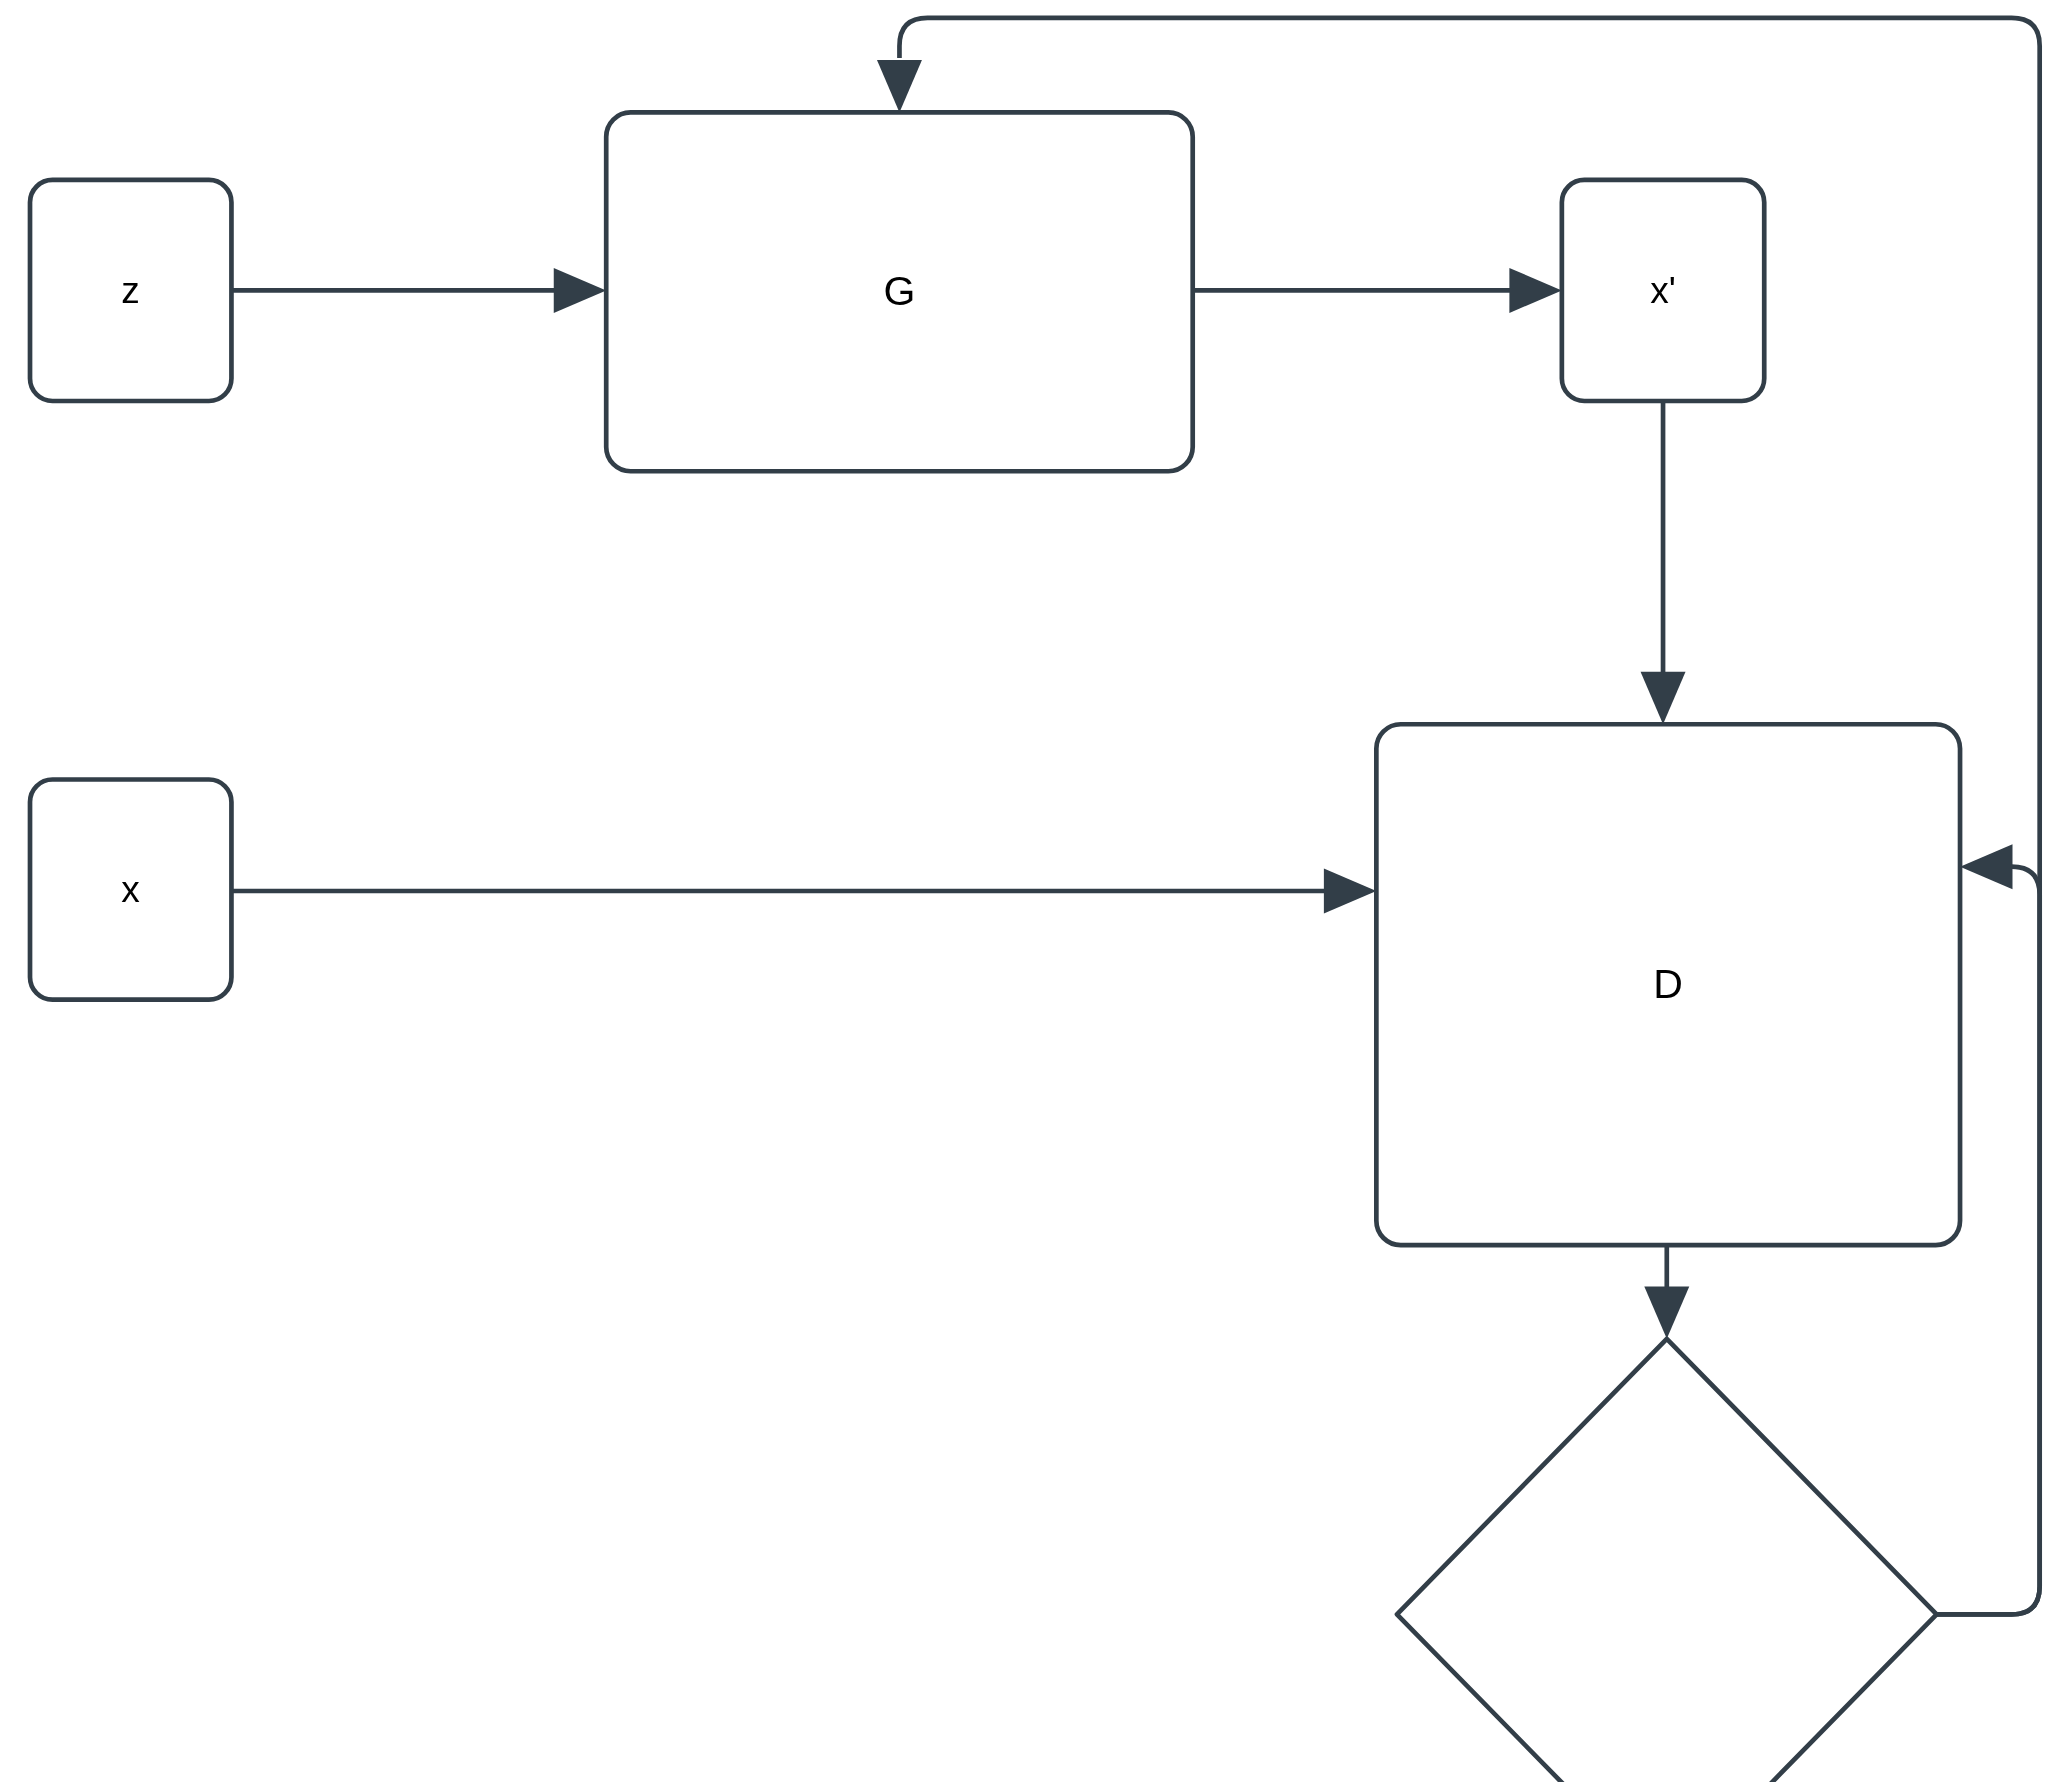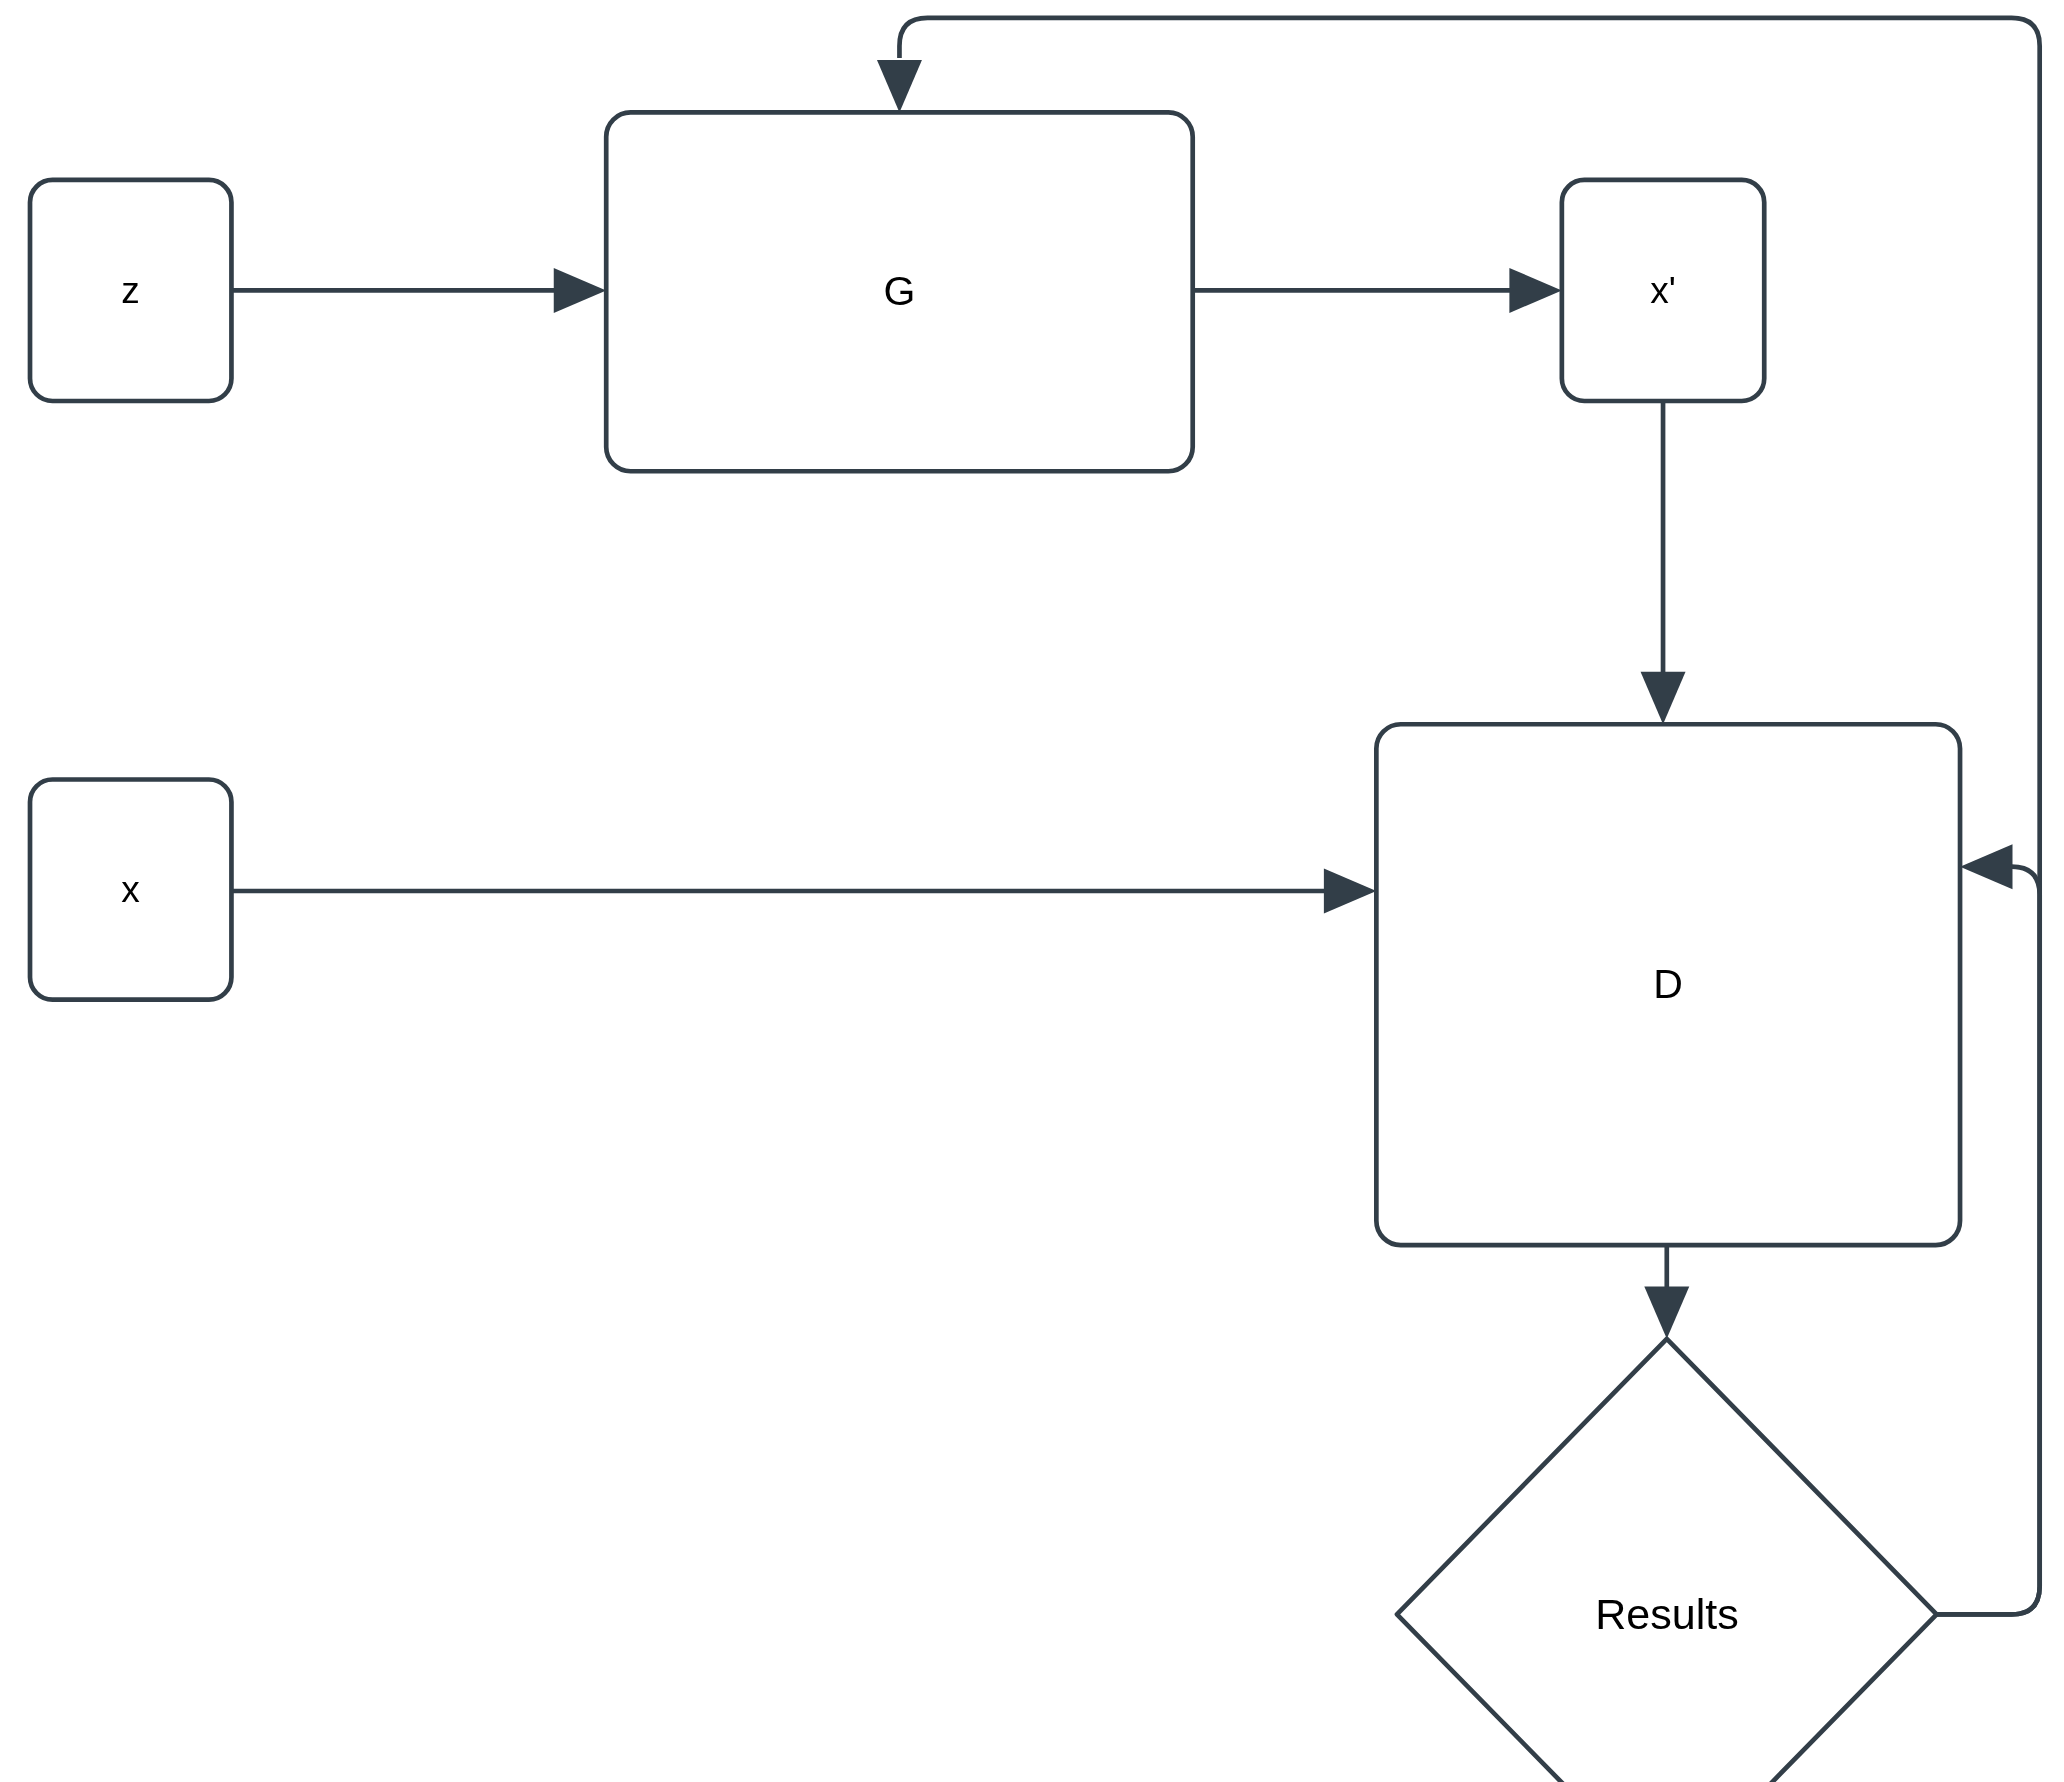--- a/index.html
+++ b/index.html
@@ -117,16 +117,15 @@
 
     <polygon class="node-shape" points="1779,1429 2067,1723 1779,2017 1491,1723"></polygon>
 
   </svg>
 
   <div class="node-label label-z">z</div>
   <div class="node-label label-g">G</div>
   <div class="node-label label-xp">x'</div>
   <div class="node-label label-x">x</div>
   <div class="node-label label-d">D</div>
-  <div class="node-label label-res">Results</div>
 
 </div>
 
 
 </body></html>

